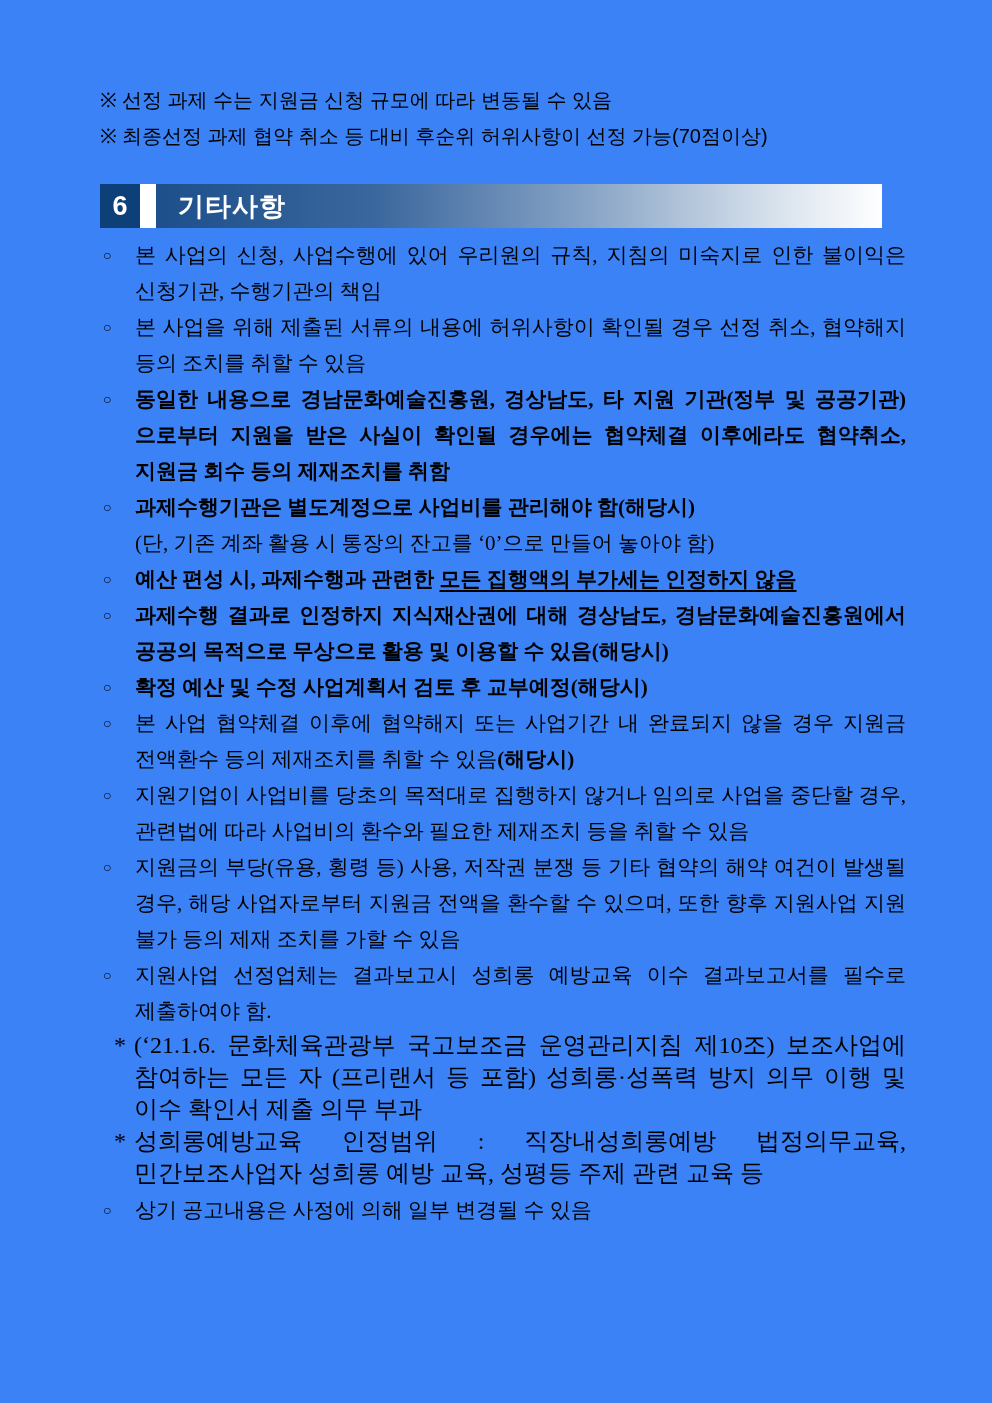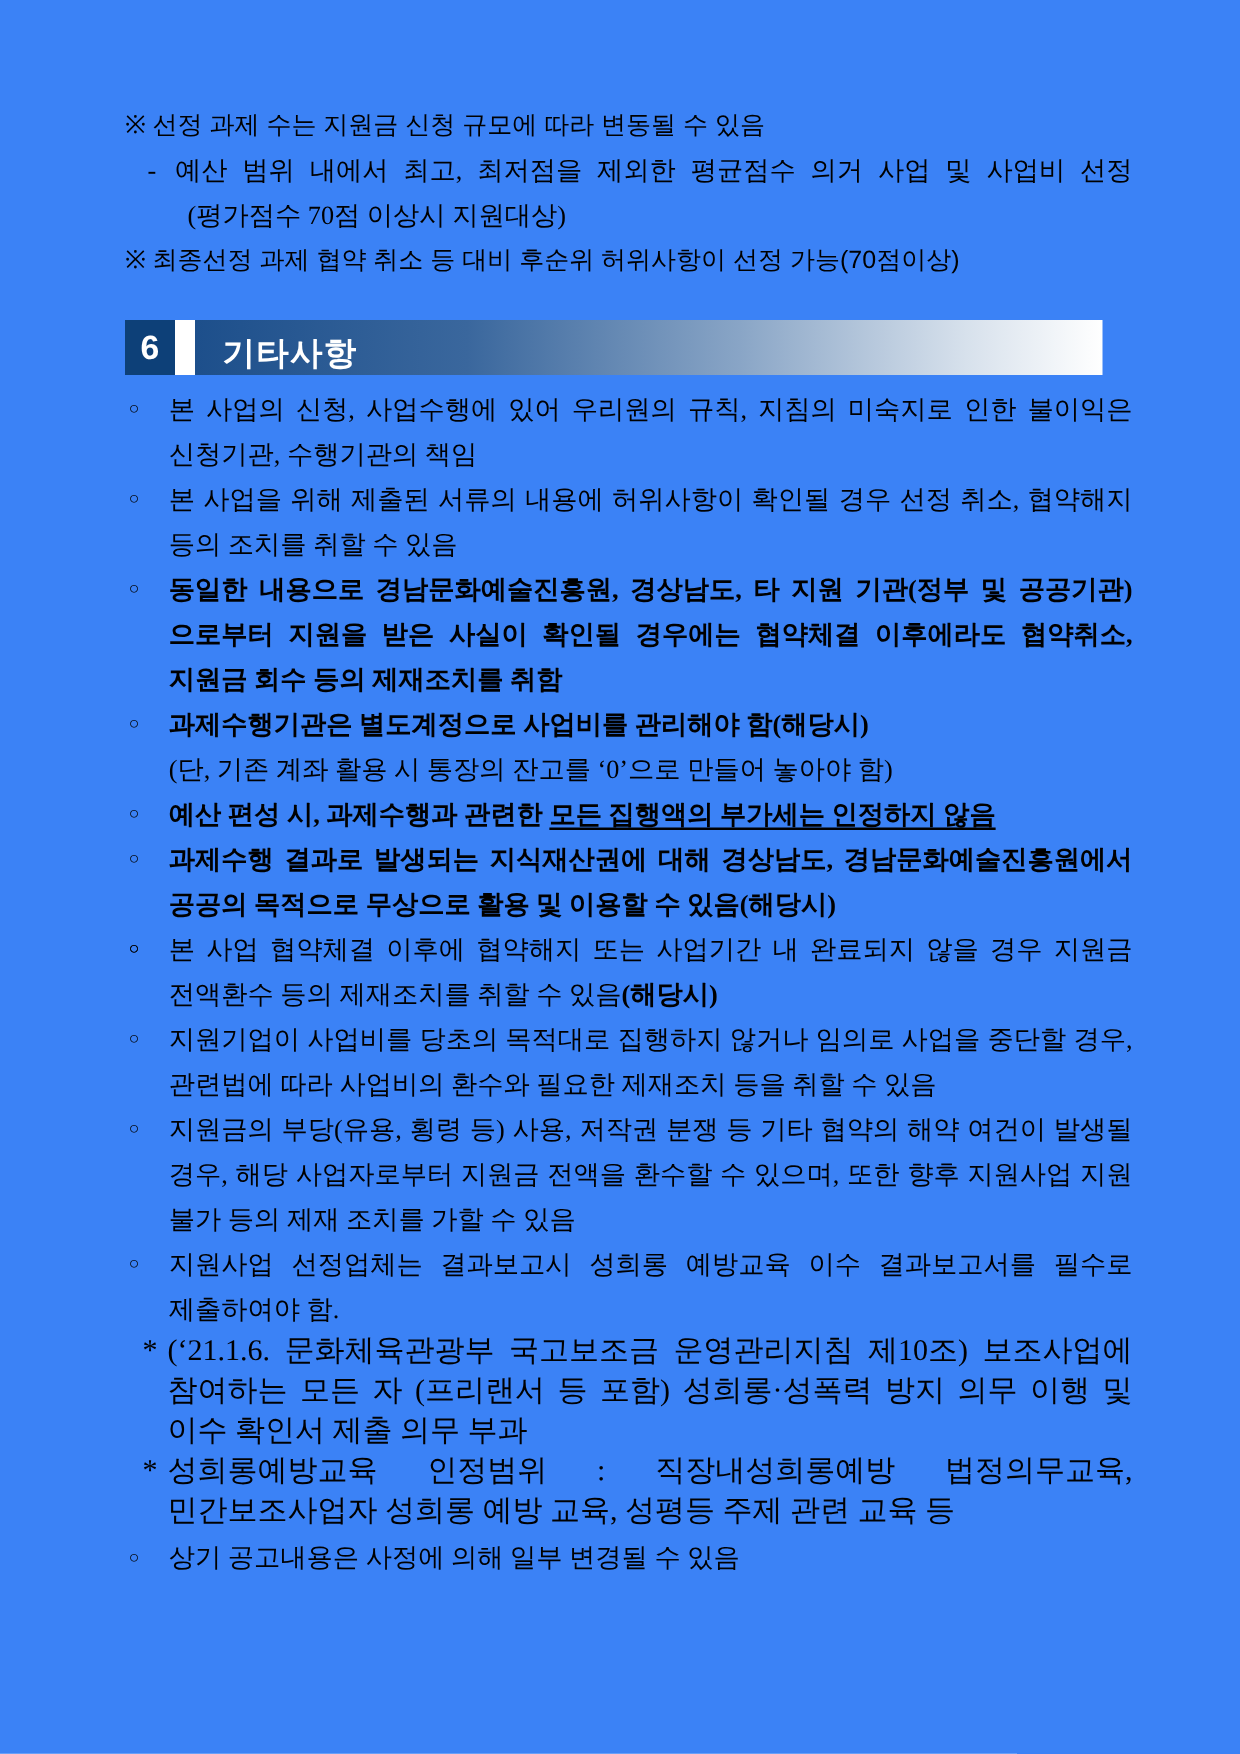--- a/index.html
+++ b/index.html
@@ -70,57 +70,56 @@
   }
   .sec-gap { width:16px; flex:0 0 16px; background:#ffffff; }
   .sec-bar {
     flex:1 1 auto;
     margin-right:24px;
     background:linear-gradient(to right,#1d4f8b 0%,#3a679d 30%,#89a5c6 60%,#d7e1ec 85%,#ffffff 100%);
     color:#ffffff;
     font-family:"Liberation Sans", sans-serif;
     font-weight:bold; font-size:26px;
     letter-spacing:1px;
-    display:flex; align-items:flex-end;
+    display:flex; align-items:center;
     padding-left:22px;
   }
 
   .final-item { margin-top:3px; }
 </style>
 </head>
 <body>
 
 <div class="page">
   <div class="content">
 
     <div id="top-notes">
         <div class="li star sans"><span class="marker-inline">※</span><span>선정 과제 수는 지원금 신청 규모에 따라 변동될 수 있음</span></div>
-        <div class="li dash"><span class="marker-inline">-</span><span>예산 범위 내에서 최고, 최저점을 제외한 평균점수 의거 사업 및 사업비 선정(평가점수 70점 이상시 지원대상)</span></div>
         <div class="li star sans"><span class="marker-inline">※</span><span>최종선정 과제 협약 취소 등 대비 후순위 허위사항이 선정 가능(70점이상)</span></div>
       </div>
 
     <div class="section-header">
       <div class="sec-num" style="background: rgb(13, 64, 120);">
         <span>6</span>
       </div>
       <div class="sec-gap"></div>
       <div class="sec-bar" style="background: linear-gradient(to right, rgb(29, 79, 139) 0%, rgb(58, 103, 157) 30%, rgb(137, 165, 198) 60%, rgb(215, 225, 236) 85%, rgb(255, 255, 255) 100%);">
         <span style="color: rgb(255, 255, 255);">기타사항</span>
       </div>
     </div>
 
     <div id="body-list">
         <div class="li circle"><span class="marker-abs">○</span><span>본 사업의 신청, 사업수행에 있어 우리원의 규칙, 지침의 미숙지로 인한 불이익은 신청기관, 수행기관의 책임</span></div>
         <div class="li circle"><span class="marker-abs">○</span><span>본 사업을 위해 제출된 서류의 내용에 허위사항이 확인될 경우 선정 취소, 협약해지 등의 조치를 취할 수 있음</span></div>
         <div class="li circle"><span class="marker-abs">○</span><span class="b">동일한 내용으로 경남문화예술진흥원, 경상남도, 타 지원 기관(정부 및 공공기관)으로부터 지원을 받은 사실이 확인될 경우에는 협약체결 이후에라도 협약취소, 지원금 회수 등의 제재조치를 취함</span></div>
         <div class="li circle"><span class="marker-abs">○</span><span class="b">과제수행기관은 별도계정으로 사업비를 관리해야 함(해당시)</span></div>
         <div class="li none"><span>(단, 기존 계좌 활용 시 통장의 잔고를 ‘0’으로 만들어 놓아야 함)</span></div>
         <div class="li circle"><span class="marker-abs">○</span><span class="b">예산 편성 시, 과제수행과 관련한 </span><span class="b u">모든 집행액의 부가세는 인정하지 않음</span></div>
-        <div class="li circle"><span class="marker-abs">○</span><span class="b">과제수행 결과로 발생되는 지식재산권에 대해 경상남도, 경남문화예술진흥원에서 공공의 목적으로 무상으로 활용 및 이용할 수 있음(해당시)</span></div>
-        <div class="li circle"><span class="marker-abs">○</span></div>
+        <div class="li circle"><span class="marker-abs">○</span><span class="b">과제수행 결과로 인정하지 지식재산권에 대해 경상남도, 경남문화예술진흥원에서 공공의 목적으로 무상으로 활용 및 이용할 수 있음(해당시)</span></div>
+        <div class="li circle"><span class="marker-abs">○</span><span class="b">확정 예산 및 수정 사업계획서 검토 후 교부예정(해당시)</span></div>
         <div class="li circle"><span class="marker-abs">○</span><span>본 사업 협약체결 이후에 협약해지 또는 사업기간 내 완료되지 않을 경우 지원금 전액환수 등의 제재조치를 취할 수 있음</span><span class="b">(해당시)</span></div>
         <div class="li circle"><span class="marker-abs">○</span><span>지원기업이 사업비를 당초의 목적대로 집행하지 않거나 임의로 사업을 중단할 경우, 관련법에 따라 사업비의 환수와 필요한 제재조치 등을 취할 수 있음</span></div>
         <div class="li circle"><span class="marker-abs">○</span><span>지원금의 부당(유용, 횡령 등) 사용, 저작권 분쟁 등 기타 협약의 해약 여건이 발생될 경우, 해당 사업자로부터 지원금 전액을 환수할 수 있으며, 또한 향후 지원사업 지원 불가 등의 제재 조치를 가할 수 있음</span></div>
         <div class="li circle"><span class="marker-abs">○</span><span>지원사업 선정업체는 결과보고시 성희롱 예방교육 이수 결과보고서를 필수로 제출하여야 함.</span></div>
         <div class="li asterisk"><span class="marker-inline">*</span><span>(‘21.1.6. 문화체육관광부 국고보조금 운영관리지침 제10조) 보조사업에 참여하는 모든 자 (프리랜서 등 포함) 성희롱·성폭력 방지 의무 이행 및 이수 확인서 제출 의무 부과</span></div>
         <div class="li asterisk"><span class="marker-inline">*</span><span>성희롱예방교육 인정범위 : 직장내성희롱예방 법정의무교육, 민간보조사업자 성희롱 예방 교육, 성평등 주제 관련 교육 등</span></div>
         <div class="li circle final-item"><span class="marker-abs">○</span><span>상기 공고내용은 사정에 의해 일부 변경될 수 있음</span></div>
       </div>
 
   </div>

